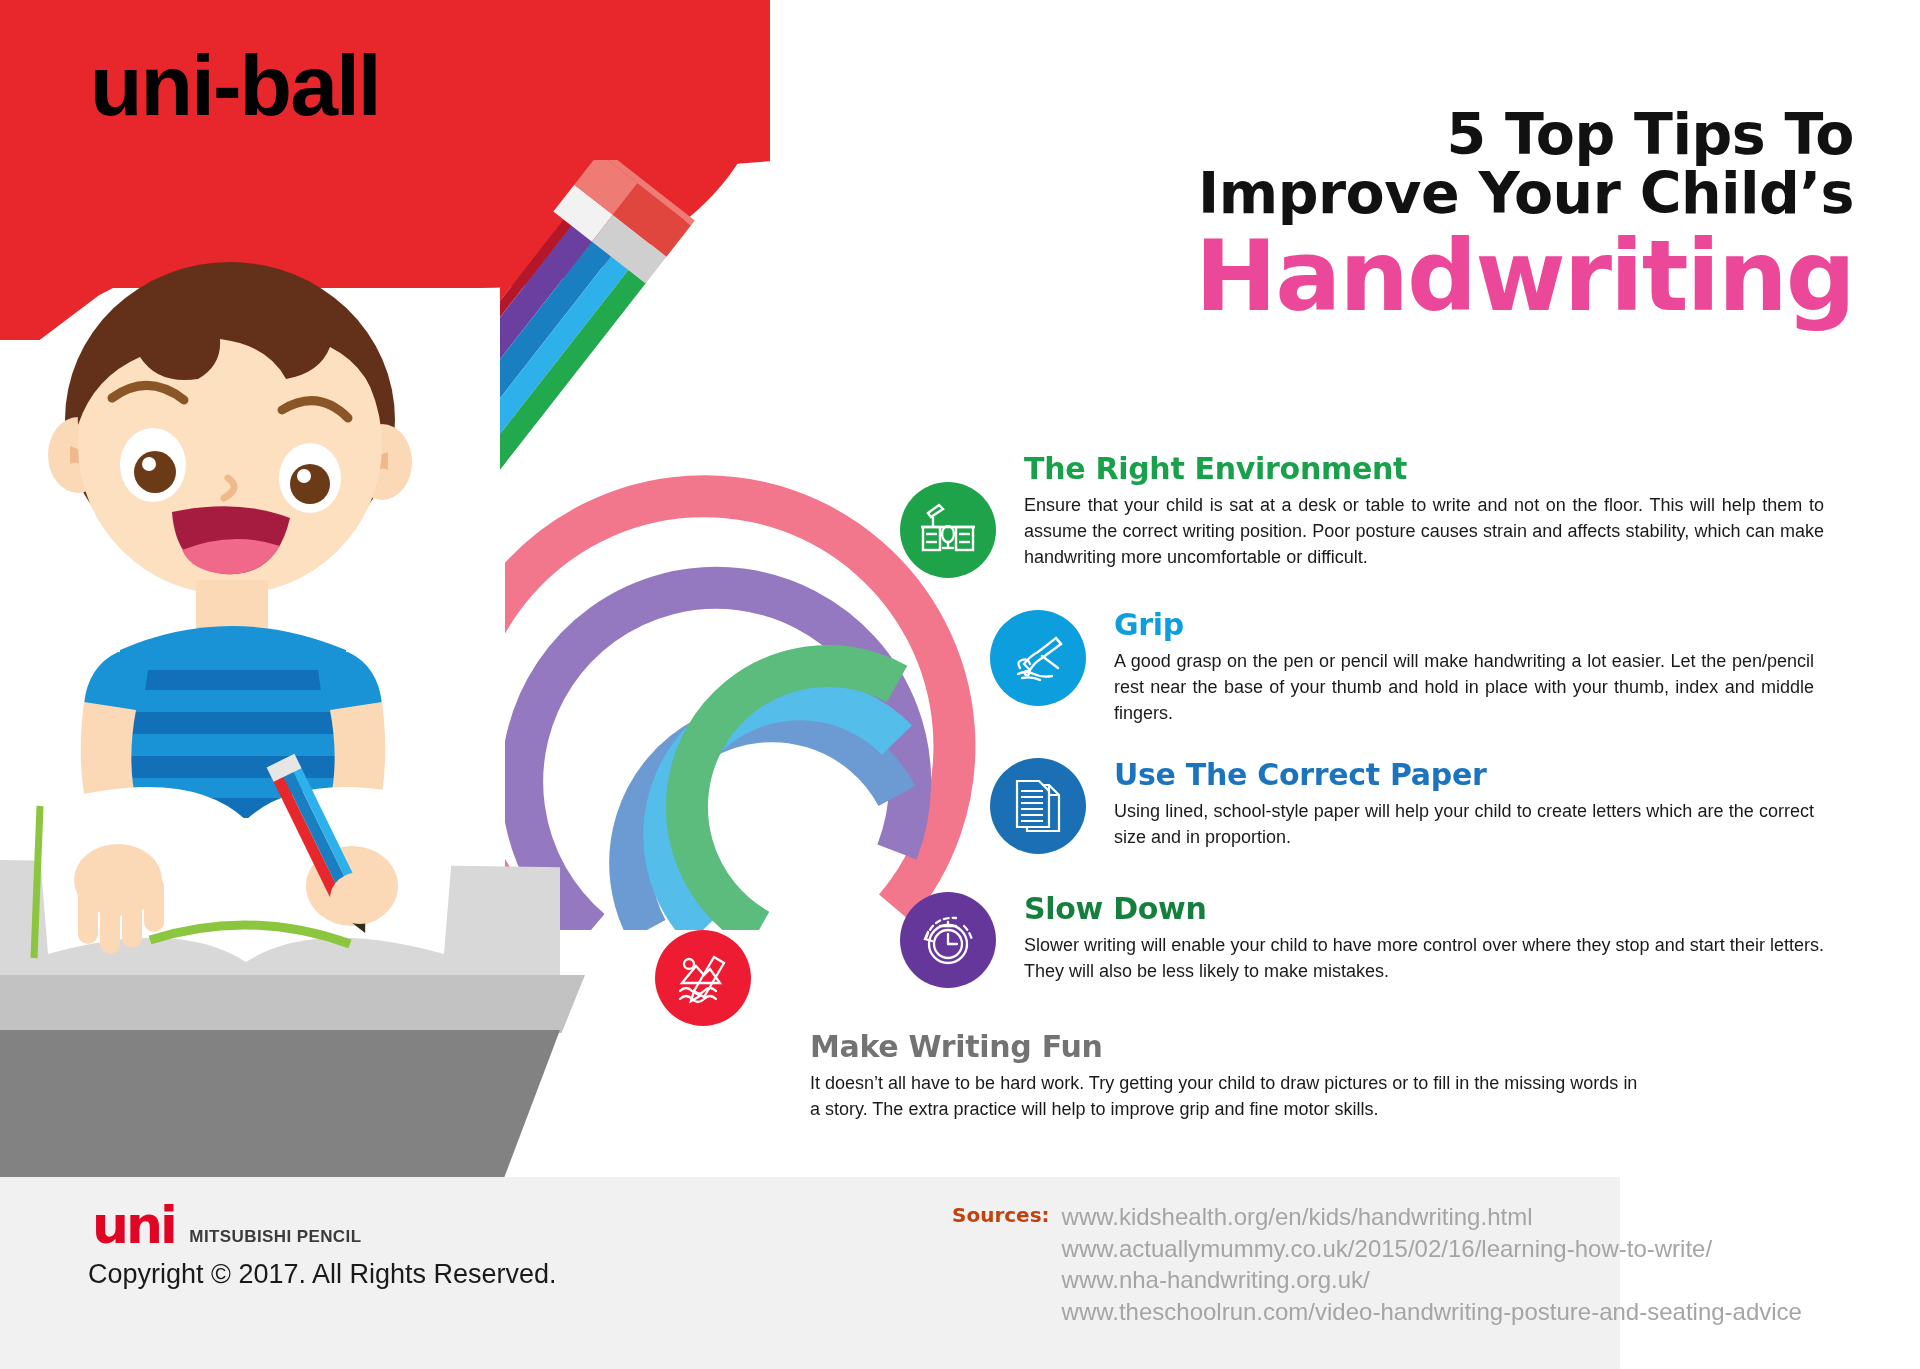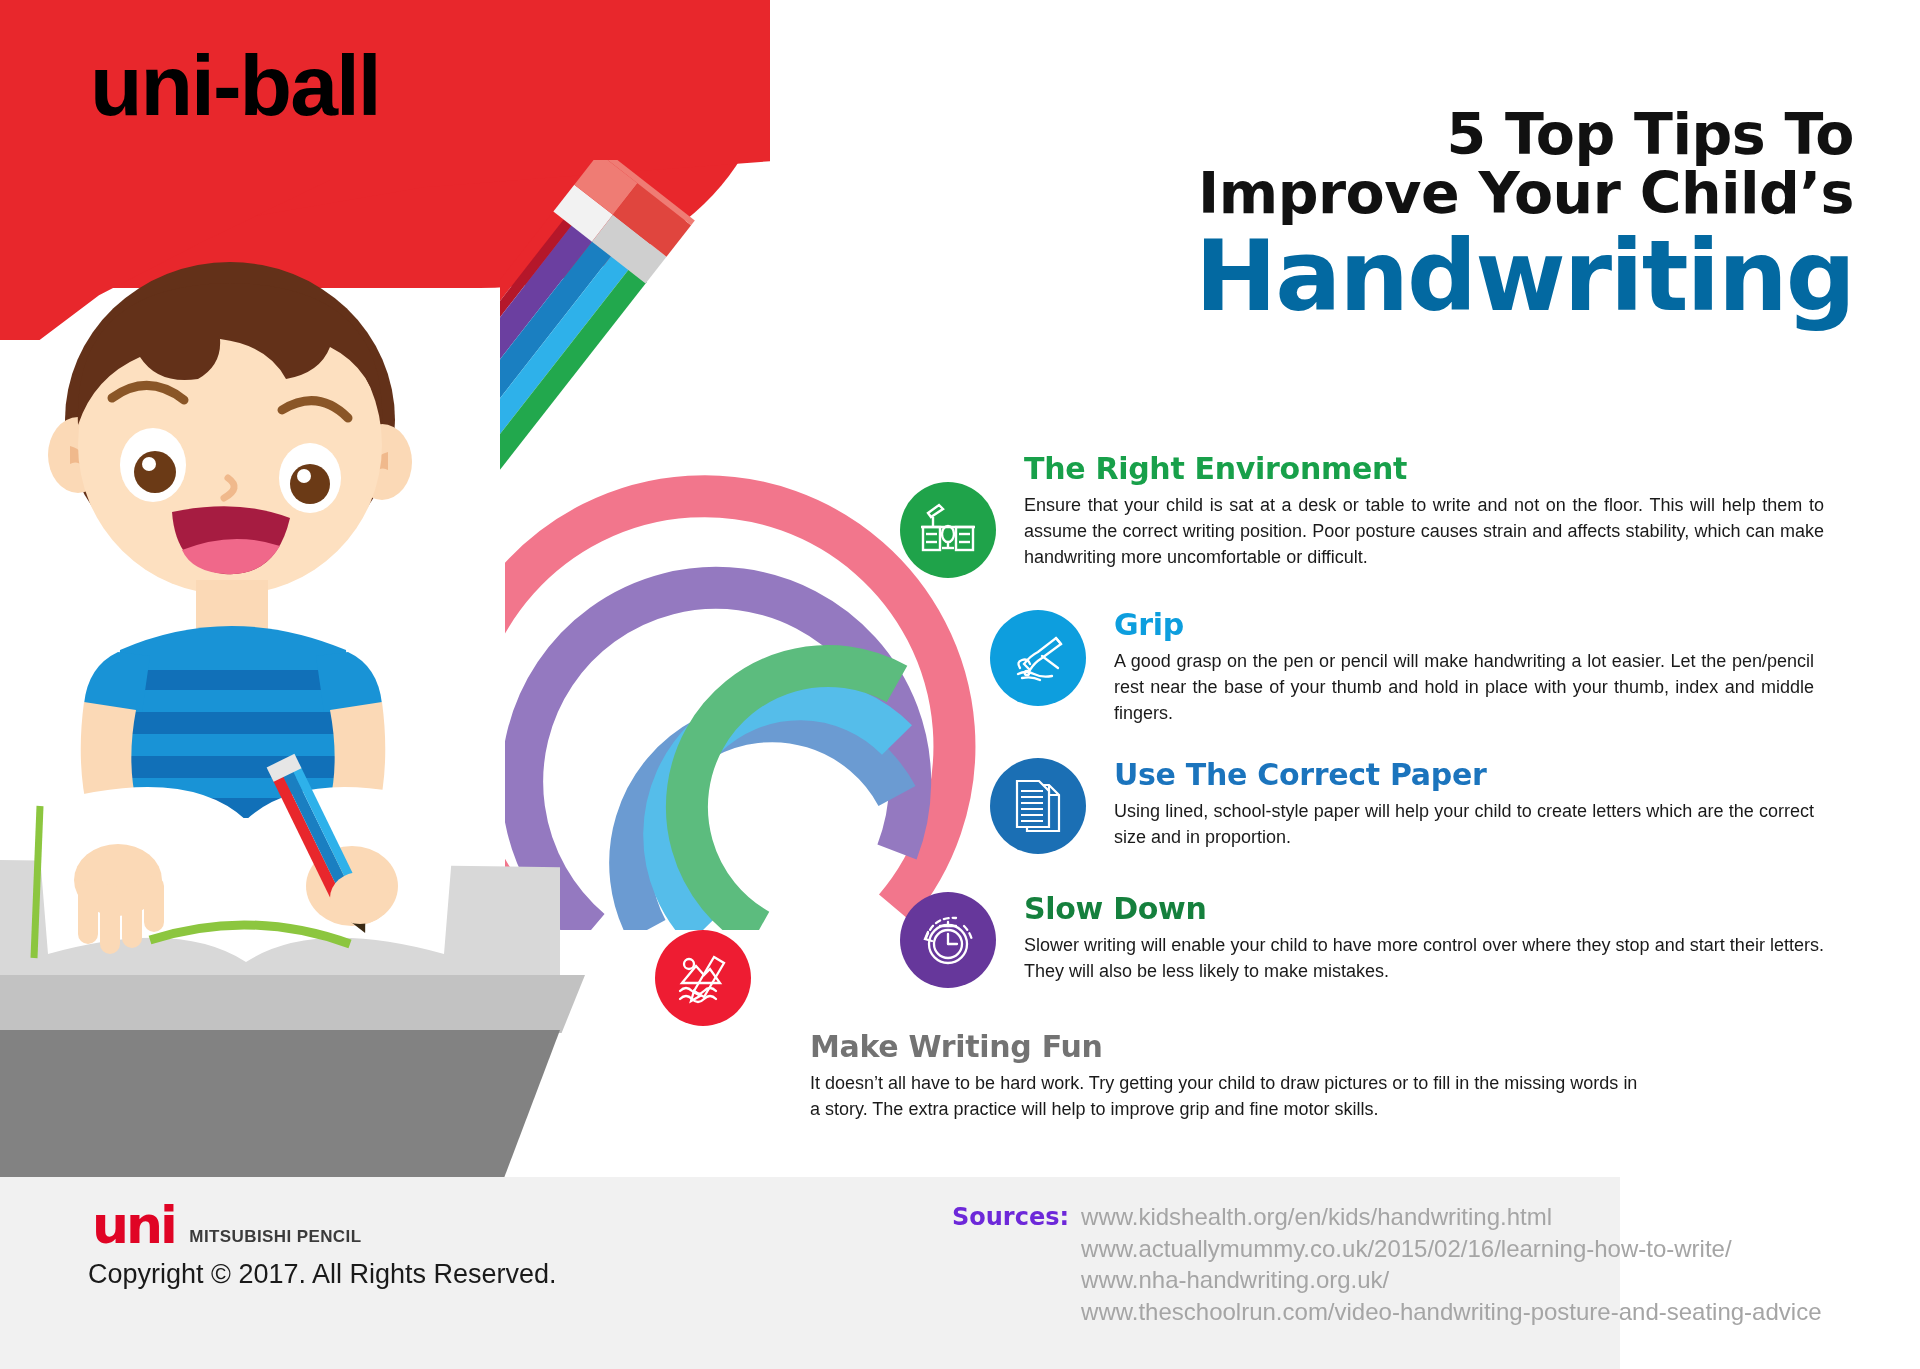--- a/index.html
+++ b/index.html
@@ -60,21 +60,21 @@
     display:block;
     font-family:"DejaVu Sans", sans-serif;
     font-size:57px; font-weight:bold;
     color:#111111; line-height:1.04;
     letter-spacing:-0.5px;
   }
   .headline .l3{
     display:block;
     font-family:"DejaVu Sans", sans-serif;
     font-size:98px; font-weight:bold;
-    color:#0369a1;
+    color:#ec4899;
     line-height:1.04;
     letter-spacing:-2px;
     margin-top:2px;
   }
 
   
   .arcs{
     position:absolute; left:505px; top:330px;
     width:560px; height:600px;
     z-index:2;
@@ -180,21 +180,21 @@
     position:absolute; left:88px; top:82px;
     font-family:"Liberation Sans", sans-serif;
     font-size:27px; color:#1a1a1a;
   }
   .sources{
     position:absolute; left:952px; top:24px;
     display:flex; gap:12px;
   }
   .sources-label{
     font-family:"DejaVu Sans", sans-serif;
-    font-size:24px; font-weight:bold; color:#6d28d9;
+    font-size:20px; font-weight:bold; color:#c2410c;
     white-space:nowrap; padding-top:2px;
   }
   .sources-list{ list-style:none; }
   .sources-list li{
     font-family:"Liberation Sans", sans-serif;
     font-size:24px; color:#a5a5a5; line-height:1.32;
     white-space:nowrap;
   }
 
   

